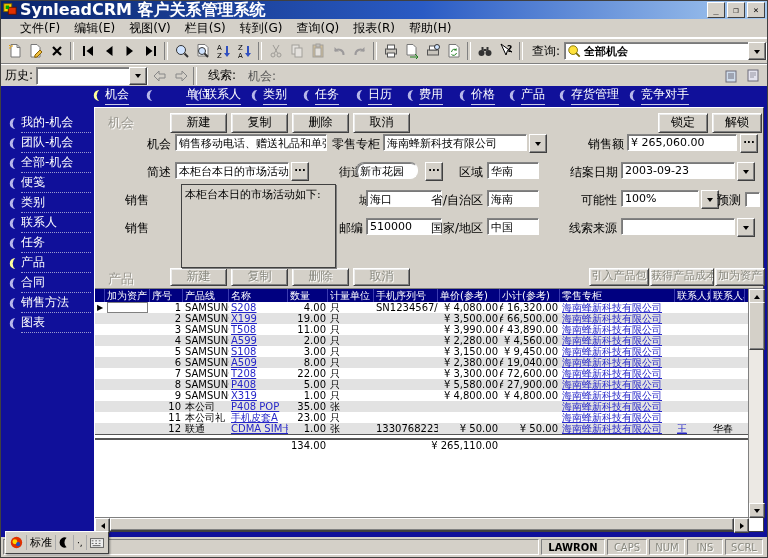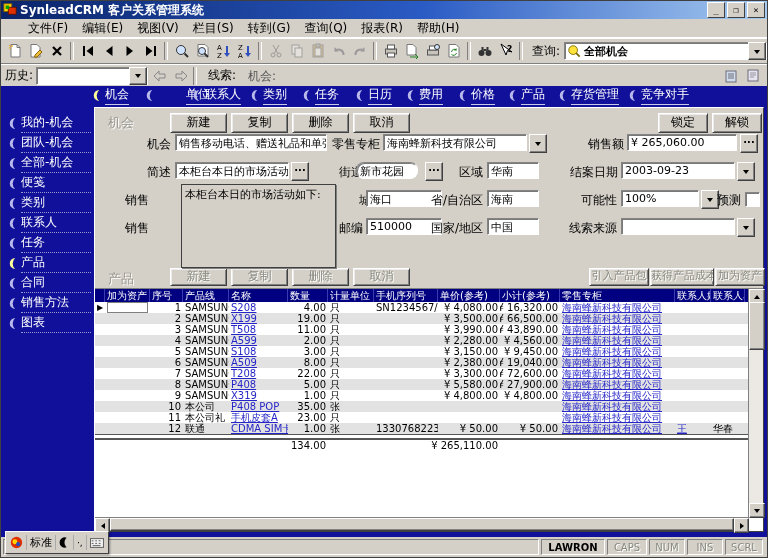--- a/index.html
+++ b/index.html
@@ -1,23 +1,23 @@
 <!DOCTYPE html>
 <html><head>
 <meta charset="utf-8">
 <style>
   html,body{margin:0;padding:0;}
   body{width:768px;height:558px;font-family:"DejaVu Sans","Liberation Sans",sans-serif;font-size:12px;background:#d4d0c8;overflow:hidden;}
   .window{position:relative;width:768px;height:558px;background:#d4d0c8;border:1px solid #404040;box-sizing:border-box;display:flex;flex-direction:column;}
   
   .titlebar{height:18px;background:linear-gradient(90deg,#0a246a,#2a5bc4 55%,#a6caf0);display:flex;align-items:center;padding:0 2px;flex:none;}
-  .titlebar .title{color:#fff;font-weight:bold;font-size:12px;margin-left:3px;flex:1;white-space:nowrap;overflow:hidden;}
+  .titlebar .title{color:#fff;font-weight:bold;font-size:16px;margin-left:3px;flex:1;white-space:nowrap;overflow:hidden;}
   .winbtn{width:16px;height:14px;background:#d4d0c8;border:1px solid;border-color:#fff #404040 #404040 #fff;margin-left:2px;display:flex;align-items:center;justify-content:center;font-size:9px;line-height:1;color:#000;font-family:"DejaVu Sans Mono",monospace;}
   
-  .menubar{height:18px;display:flex;align-items:center;padding-left:20px;flex:none;border-bottom:1px solid #fff;}
+  .menubar{height:18px;display:flex;align-items:center;padding-left:12px;flex:none;border-bottom:1px solid #fff;}
   .menuitem{padding:1px 7px;white-space:nowrap;}
   
   .toolbar{height:24px;display:flex;align-items:center;padding-left:3px;flex:none;border-top:1px solid #fff;border-bottom:1px solid #808080;}
   .tbtn{width:21px;height:20px;display:flex;align-items:center;justify-content:center;flex:none;}
   .tbtn svg{width:16px;height:16px;}
   .tbtn.disabled{opacity:.38;}
   .tsep{width:2px;height:18px;border-left:1px solid #808080;border-right:1px solid #fff;margin:0 3px;flex:none;}
   .tb-label{margin:0 4px 0 6px;white-space:nowrap;}
   .combo{background:#fff;border:1px solid;border-color:#848484 #fff #fff #848484;box-shadow:inset 1px 1px 0 rgba(64,64,64,.7);height:18px;display:flex;align-items:center;box-sizing:border-box;}
   .combo .cval{flex:1;padding:0 3px;font-size:11px;white-space:nowrap;overflow:hidden;}

